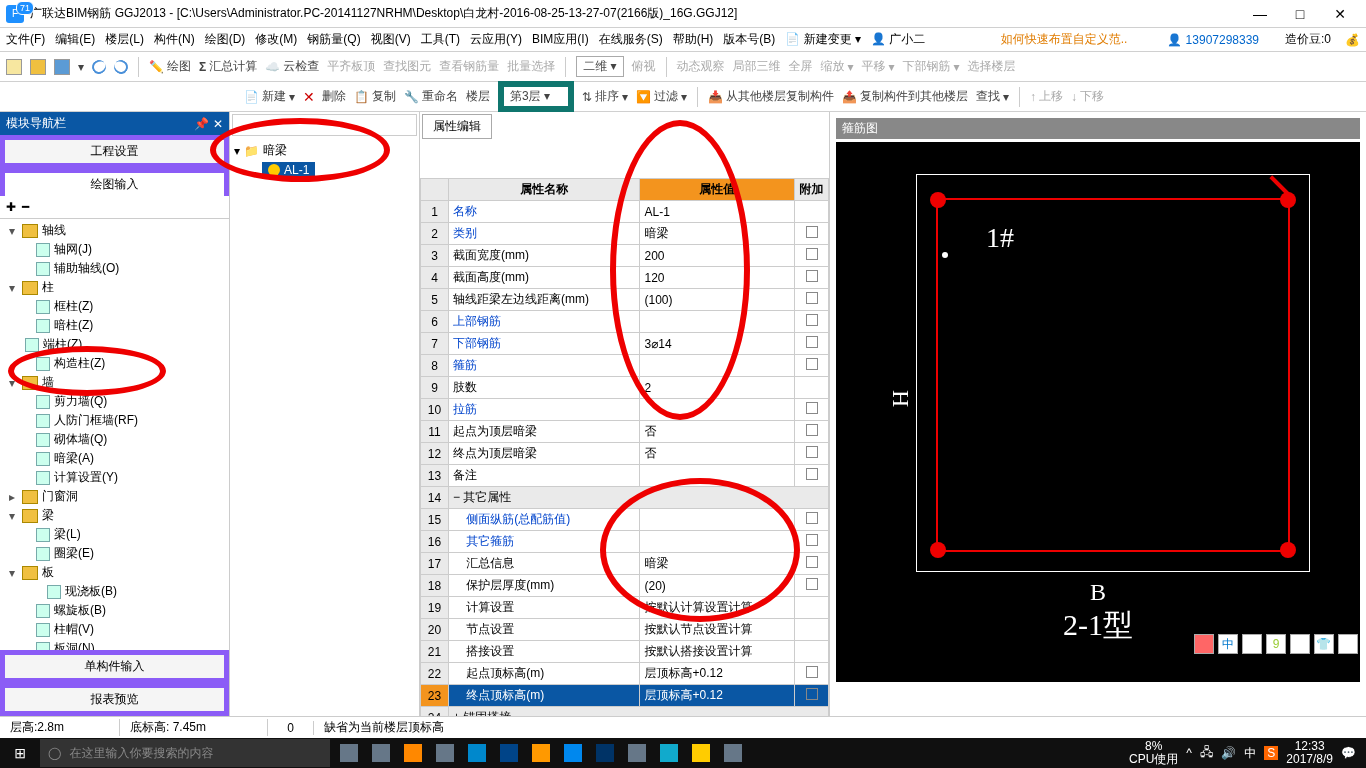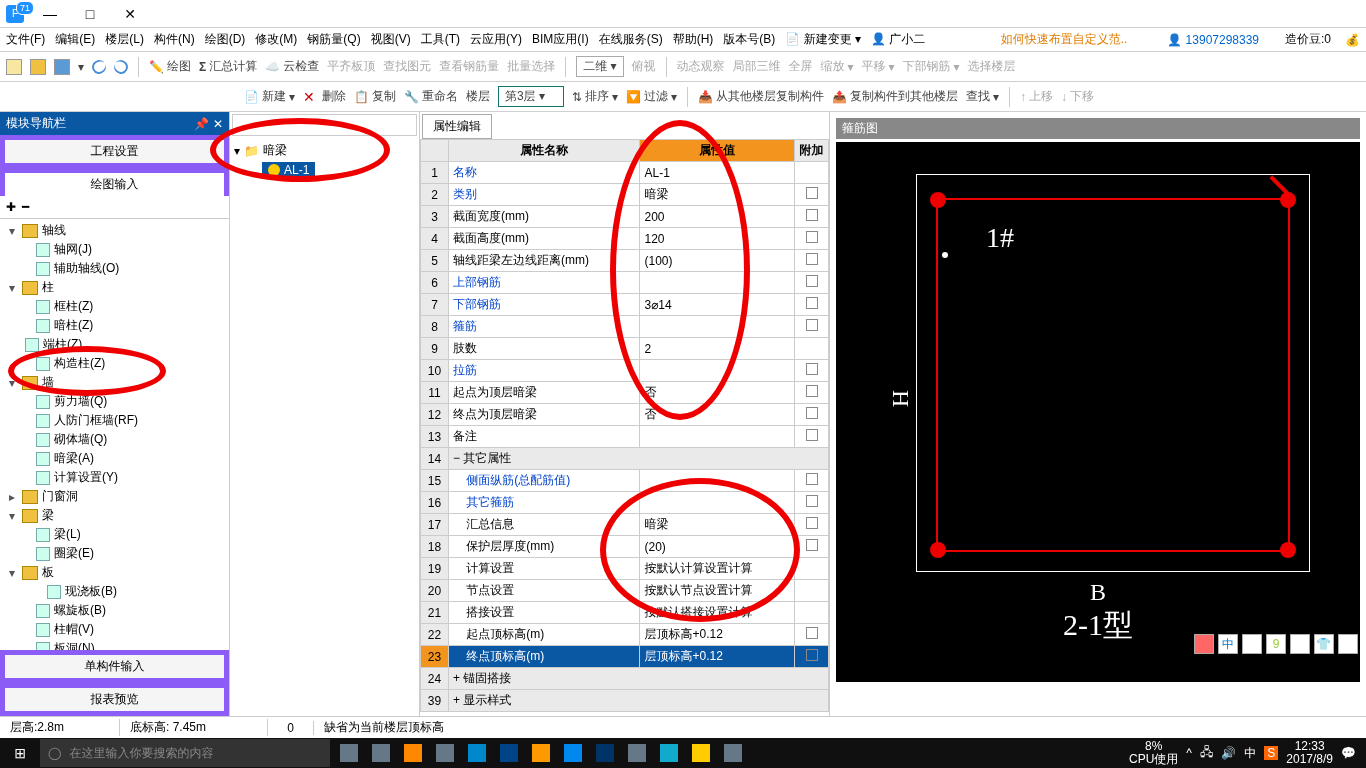--- a/index.html
+++ b/index.html
@@ -38,21 +38,21 @@
 .midpanel .search { height:22px;border:1px solid #ccc;margin:2px;}
 .midpanel .body { flex:1;padding:4px;}
 .midpanel .root { display:flex;align-items:center;gap:4px;}
 .midpanel .child { margin-left:28px;margin-top:3px;background:#0a57a4;color:#fff;padding:1px 6px;display:inline-flex;align-items:center;gap:4px;}
 .midpanel .child .sun{width:12px;height:12px;background:#ffcc00;border-radius:50%;}
 .rightpanel { flex:1; display:flex; }
 .propcol { width:410px;display:flex;flex-direction:column;border-right:1px solid #ccc;justify-content:flex-end;}
 .proptab { display:flex;padding:2px 2px 0;}
 .proptab .t { border:1px solid #aaa;padding:3px 10px;background:#fff;}
 .proptable { flex:1;overflow:auto;}
-.proptable table { width:100%;border-collapse:collapse;}
+.proptable table { width:100%;border-collapse:collapse;margin-top:39px;}
 .proptable th, .proptable td { border:1px solid #ccc;padding:2px 4px;height:18px;text-align:left;}
 .proptable th { background:#eaeaea;text-align:center;}
 .proptable th.val { background:#f3941e;color:#000;}
 .proptable td.rownum { background:#eaeaea;text-align:center;width:28px;}
 .proptable td.blue { color:#0044cc;}
 .proptable td.chk { text-align:center;width:28px;}
 .proptable tr.sel td { background:#0a57a4;color:#fff;}
 .proptable tr.sel td.rownum { background:#f3941e;color:#000;}
 .chkbox { width:12px;height:12px;border:1px solid #888;display:inline-block;}
 .diagcol { flex:1;padding:6px;}
@@ -78,20 +78,21 @@
 .taskbar .tray .clock { font-size:10px;text-align:center;line-height:1.1;}
 .redcircle { position:absolute;border:6px solid #e00;border-radius:50%;pointer-events:none;z-index:50;}
 .tray-top { position:absolute; right:8px; top:calc(28px + 24px + 30px + 30px + 522px); display:flex; gap:4px; }
 .tray-top .ti { width:20px;height:20px;border:1px solid #aaa;background:#fff;}
 </style>
 </head>
 <body>
 
 <div class="titlebar">
   <div class="app-icon">F<div class="badge71">71</div></div>
+  <span class="title">广联达BIM钢筋  GGJ2013 - [C:\Users\Administrator.PC-20141127NRHM\Desktop\白龙村-2016-08-25-13-27-07(2166版)_16G.GGJ12]</span>
   <span class="winbtn">—</span>
   <span class="winbtn">□</span>
   <span class="winbtn">✕</span>
 </div>
 
 <div class="menubar">
   <span>文件(F)</span>
   <span>编辑(E)</span>
   <span>楼层(L)</span>
   <span>构件(N)</span>
@@ -148,21 +149,21 @@
 <div class="toolbar2">
   <span style="width:230px"></span>
   <span class="tbtn">📄<span>新建</span> ▾</span>
   <span class="tbtn">
       <span class="ico cross">✕</span>
       <span>删除</span>
     </span>
   <span class="tbtn">📋<span>复制</span></span>
   <span class="tbtn">🔧<span>重命名</span></span>
   <span>楼层</span>
-  <span style="border:1px solid #0f766e;padding:1px 18px 1px 6px"><span>第3层</span> ▾</span>
+  <span style="border:6px solid #0f766e;padding:1px 18px 1px 6px"><span>第3层</span> ▾</span>
   <span class="tbtn">⇅<span>排序</span> ▾</span>
   <span class="tbtn">🔽<span>过滤</span> ▾</span>
   <div class="sep"></div>
   <span class="tbtn">📥<span>从其他楼层复制构件</span></span>
   <span class="tbtn">📤<span>复制构件到其他楼层</span></span>
   <span class="tbtn"><span>查找</span> ▾</span>
   <div class="sep"></div>
   <span class="tbtn" style="color:#aaa">↑<span>上移</span></span>
   <span class="tbtn" style="color:#aaa">↓<span>下移</span></span>
 </div>

